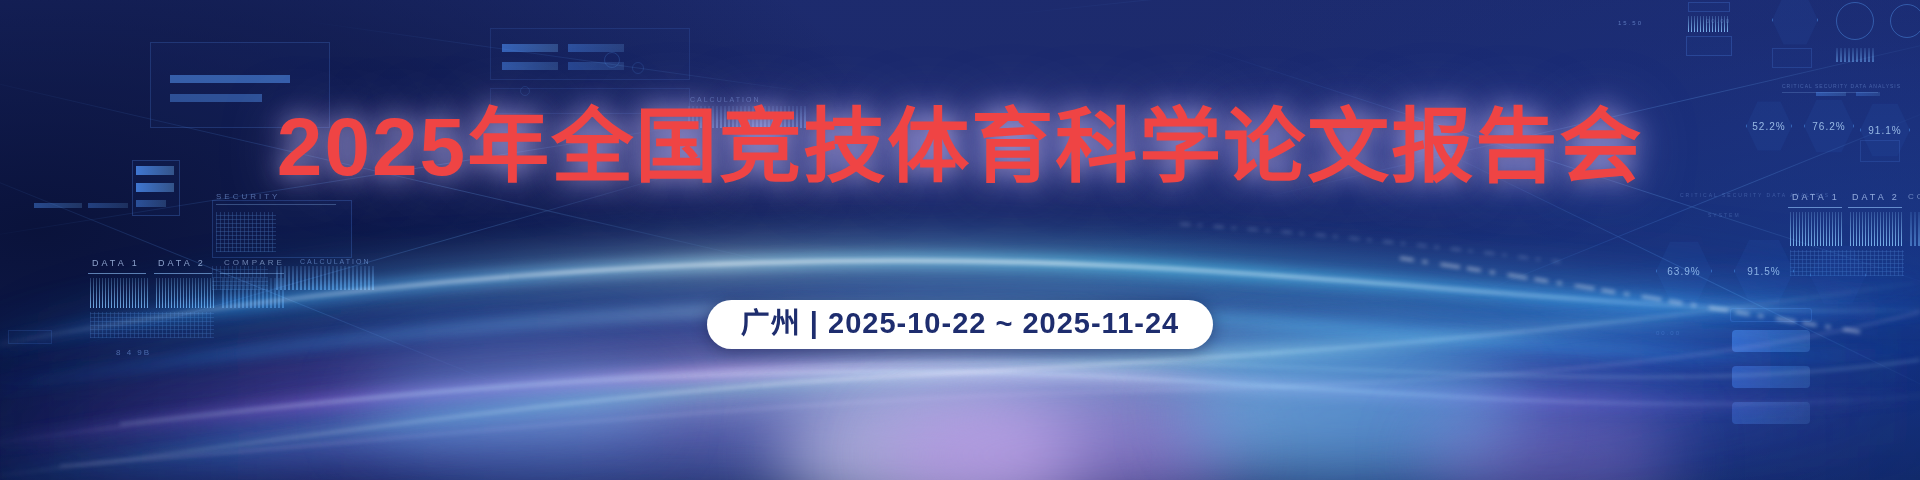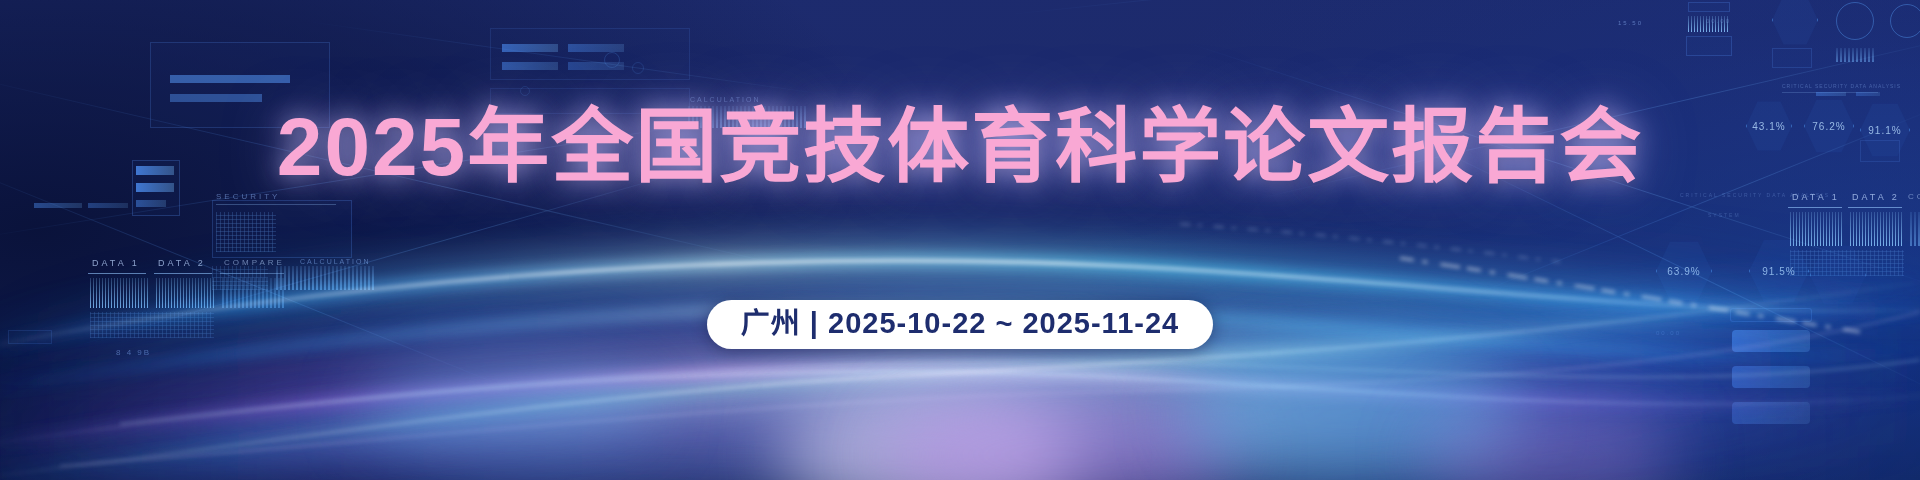--- a/index.html
+++ b/index.html
@@ -138,21 +138,21 @@
     position:absolute;
     left:0; right:0; top:106px;
     text-align:center;
     z-index:40;
   }
   .title {
     display:inline-block;
     font-size:82px;
     line-height:1;
     font-weight:700;
-    color:#f9a8d4;
+    color:#ef4444;
     letter-spacing:2px;
     text-shadow:
       0 0 26px rgba(205,195,255,0.75),
       0 0 56px rgba(150,140,235,0.55),
       0 3px 10px rgba(20,25,70,0.55);
     white-space:nowrap;
   }
 
   .subtitle-wrap {
     position:absolute;
@@ -267,21 +267,21 @@
     <div class="hud-box" style="left:212px; top:48px; width:40px; height:20px; opacity:.4;"></div>
     <div class="barchart" style="left:276px; top:48px; width:40px; height:14px; opacity:.6;"></div>
 
     <div class="hud-label-sm" style="left:58px; top:20px;">15.50</div>
     <div class="hud-label-sm" style="left:146px; top:18px; opacity:.6;">00.00</div>
 
     <div class="hud-label-sm" style="left:222px; top:83px; font-size:5px; letter-spacing:1px; opacity:.7;">CRITICAL SECURITY DATA ANALYSIS</div>
     <div class="hud-underline" style="left:222px; top:92px; width:96px; opacity:.35;"></div>
 
     <div class="hex" style="left:186px; top:100px; width:46px; height:52px;">
-      <span class="hex-val">43.1%</span>
+      <span class="hex-val">52.2%</span>
     </div>
     <div class="hex" style="left:244px; top:98px; width:50px; height:56px;">
       <span class="hex-val">76.2%</span>
     </div>
     <div class="hex" style="left:300px; top:102px; width:50px; height:56px;">
       <span class="hex-val">91.1%</span>
     </div>
     <div class="hud-box" style="left:300px; top:140px; width:40px; height:22px; opacity:.35;"></div>
 
     <div class="hud-bar" style="left:256px; top:92px; width:30px; height:4px; opacity:.5;"></div>
@@ -299,21 +299,21 @@
     <div class="hud-label-sm" style="left:148px; top:212px; font-size:5px; opacity:.5;">SYSTEM</div>
 
     <div class="barchart dense" style="left:230px; top:212px; width:54px; height:34px;"></div>
     <div class="barchart dense" style="left:290px; top:212px; width:54px; height:34px;"></div>
     <div class="barchart" style="left:350px; top:212px; width:30px; height:34px; opacity:.6;"></div>
     <div class="dotmatrix" style="left:230px; top:250px; width:114px; height:26px; opacity:.4;"></div>
 
     <div class="hex" style="left:96px;  top:240px; width:56px; height:62px;">
       <span class="hex-val">63.9%</span>
     </div>
-    <div class="hex" style="left:189px; top:238px; width:60px; height:66px;">
+    <div class="hex" style="left:174px; top:238px; width:60px; height:66px;">
       <span class="hex-val">91.5%</span>
     </div>
     <div class="hex" style="left:250px; top:244px; width:56px; height:62px; opacity:.8;"></div>
 
     <div class="hud-box" style="left:170px; top:308px; width:82px; height:14px; border-radius:3px; opacity:.55;"></div>
     <div class="hud-bar" style="left:172px; top:330px; width:78px; height:22px; border-radius:4px; opacity:.75;"></div>
     <div class="hud-bar" style="left:172px; top:366px; width:78px; height:22px; border-radius:4px; opacity:.6;"></div>
     <div class="hud-bar" style="left:172px; top:402px; width:78px; height:22px; border-radius:4px; opacity:.45;"></div>
     <div class="hud-label-sm" style="left:96px; top:330px; font-size:6px; opacity:.55;">00.00</div>
   </div>

